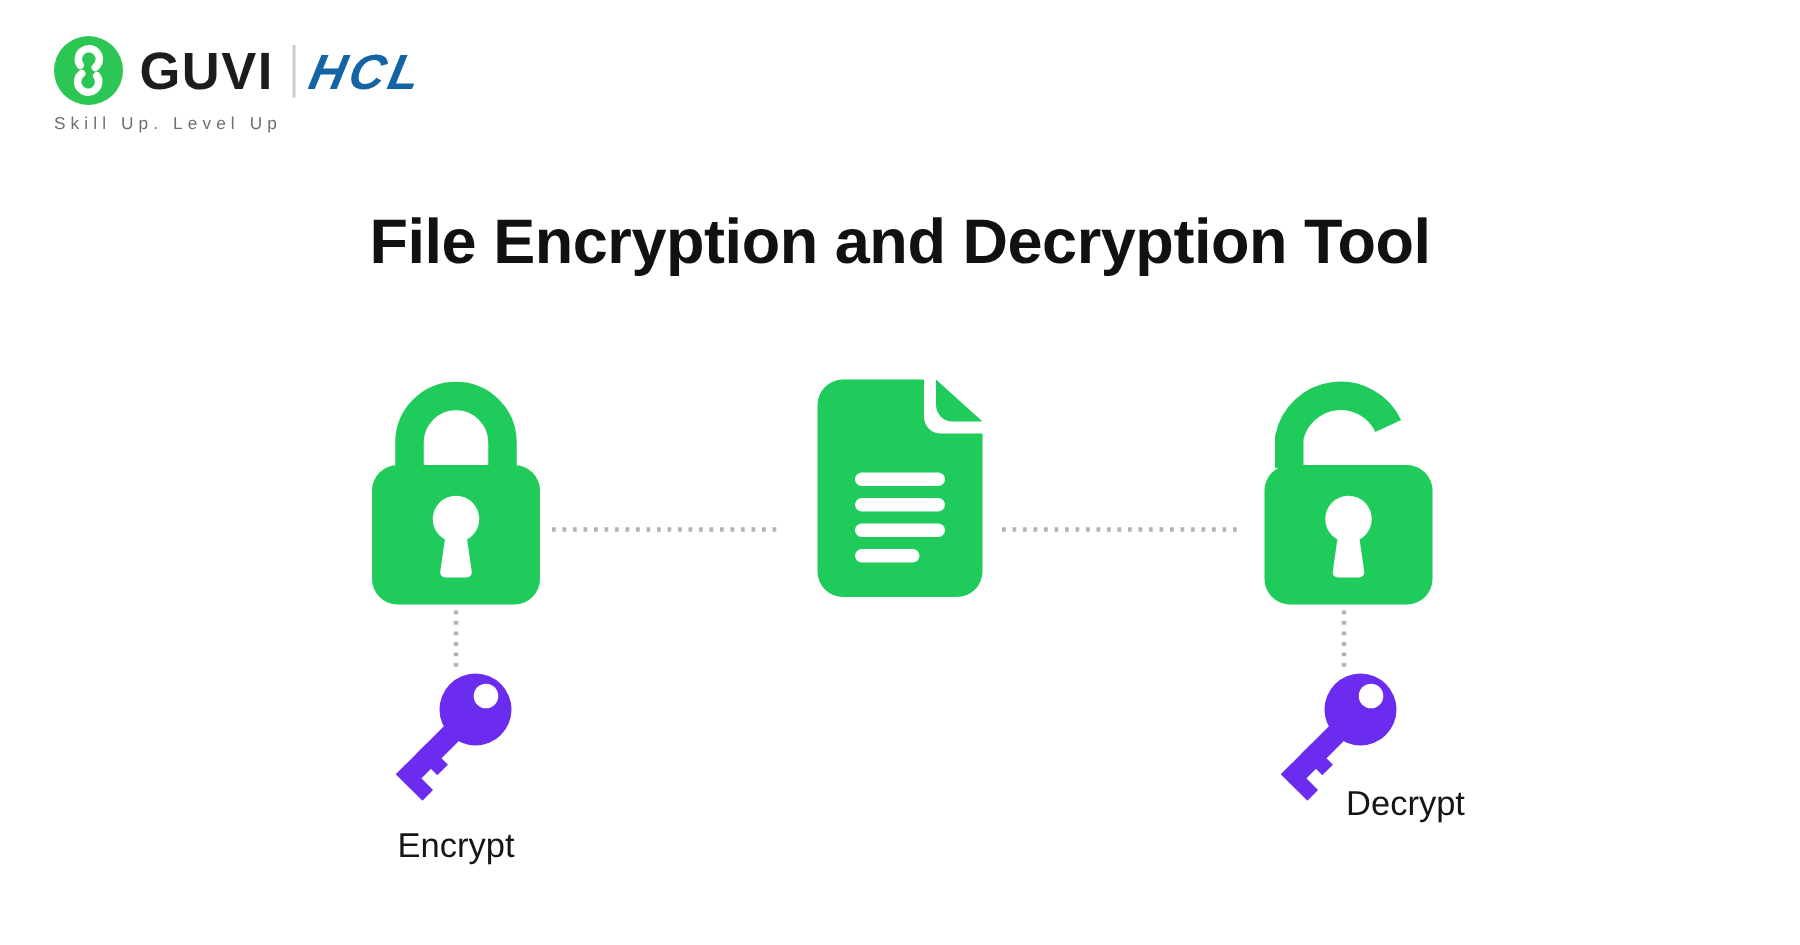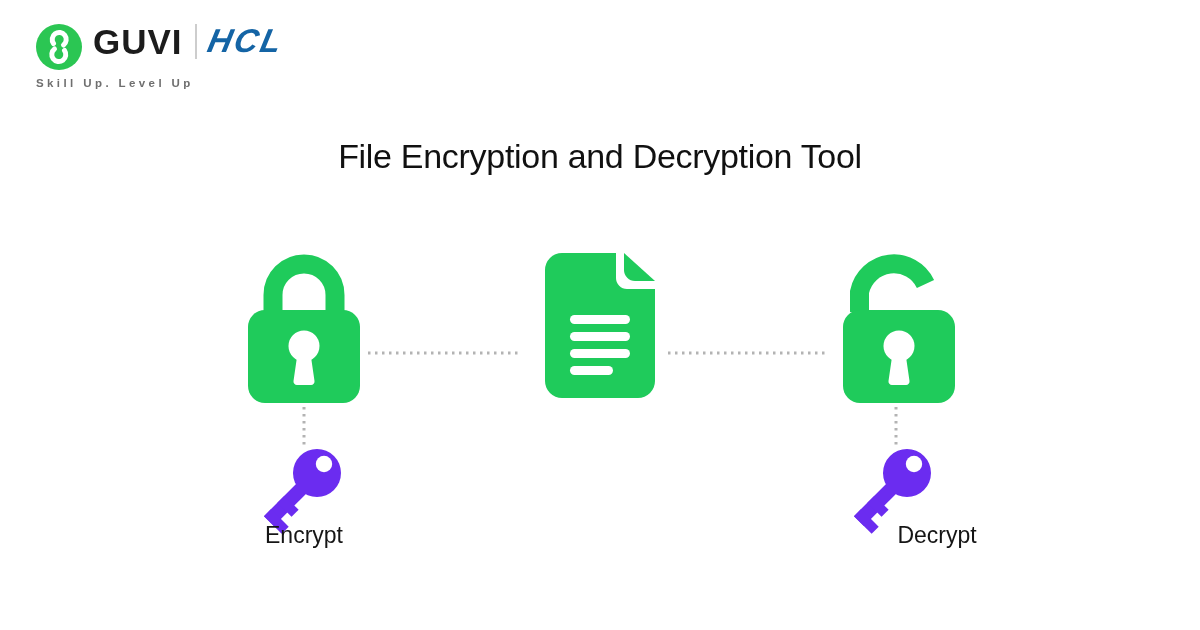--- a/index.html
+++ b/index.html
@@ -9,21 +9,21 @@
     height: 630px;
     background: #ffffff;
     font-family: "Liberation Sans", sans-serif;
     overflow: hidden;
     position: relative;
   }
   .stage { position: relative; width: 1200px; height: 630px; }
 
   
   .header { position: absolute; left: 36px; top: 24px; }
-  .logo-row { display: flex; }
+  .logo-row { display: flex; align-items: center; }
   .guvi-badge {
     width: 46px; height: 46px; border-radius: 50%;
     background: #2bc653;
     display: flex; align-items: center; justify-content: center;
     flex: 0 0 auto;
   }
   .brand-text {
     margin-left: 11px;
     font-size: 35px; font-weight: 700; color: #1c1c1c;
     letter-spacing: 1px; line-height: 1;
@@ -32,45 +32,45 @@
     width: 2px; height: 35px; background: #cdcdcd;
     margin: 0 10px 0 12px;
   }
   .hcl-text {
     font-size: 33px; font-weight: 700; font-style: italic;
     color: #1464a5; letter-spacing: 2.5px; line-height: 1;
     transform: skewX(-12deg);
   }
   .tagline {
     margin-top: 7px;
-    font-size: 11.5px; font-weight: 700; color: #6f6f6f;
+    font-size: 11.5px; font-weight: 400; color: #6f6f6f;
     letter-spacing: 3.4px; white-space: nowrap;
   }
 
   
   .main-title {
     position: absolute; left: 0; top: 137px; width: 100%;
     text-align: center;
-    font-size: 34px; font-weight: 400; color: #111111;
+    font-size: 42px; font-weight: 700; color: #111111;
     letter-spacing: -0.3px;
   }
 
   
   .icon-abs { position: absolute; overflow: visible; }
   .connector-layer {
     position: absolute; left: 0; top: 0; width: 1200px; height: 630px;
     pointer-events: none;
   }
   .node-label {
     position: absolute; top: 522px;
     transform: translateX(-50%);
     font-size: 23px; font-weight: 500; color: #151515;
     white-space: nowrap;
   }
-  .label-encrypt { left: 304px; }
+  .label-encrypt { left: 304px; margin-top: 28px; }
   .label-decrypt { left: 937px; }
 </style>
 </head>
 <body>
 
 <div class="stage">
 
   <div class="header">
     <div class="logo-row">
       <div class="guvi-badge">

